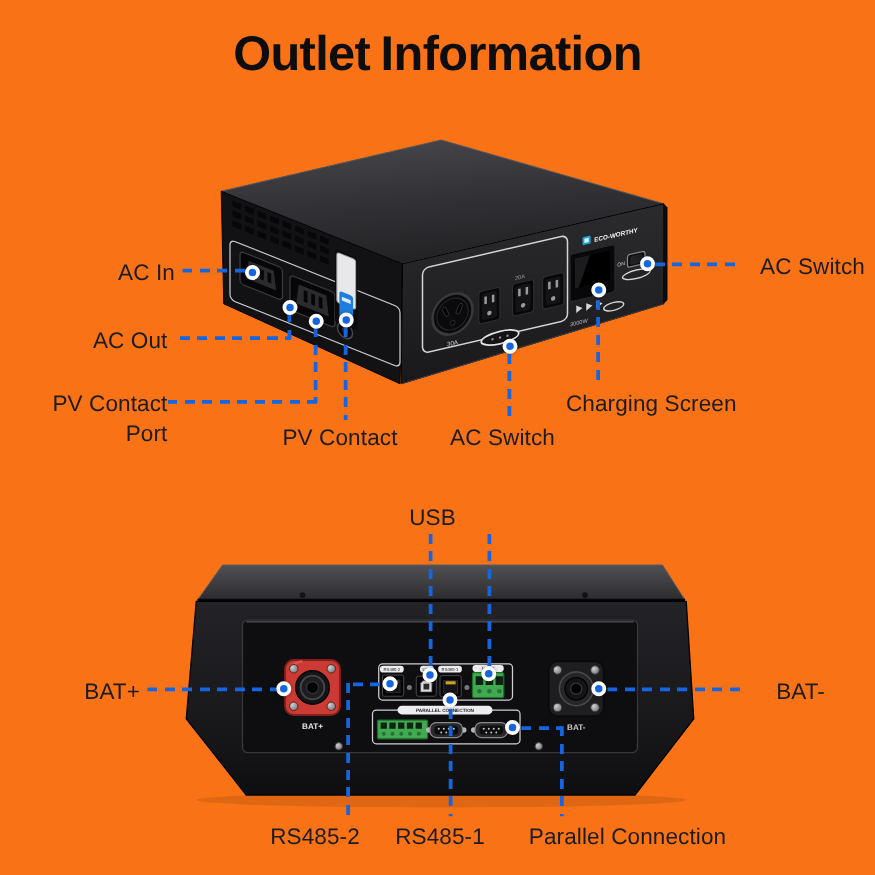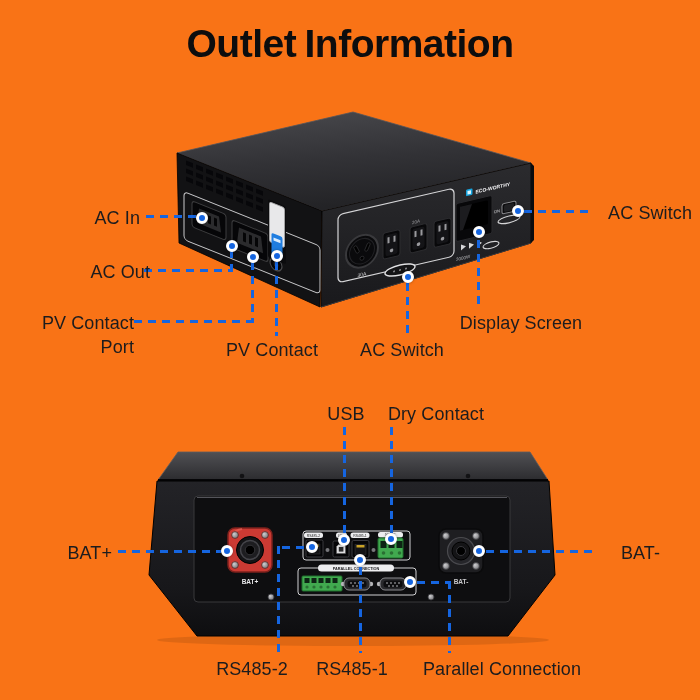--- a/index.html
+++ b/index.html
@@ -319,46 +319,45 @@
           <circle cx="255" cy="143" r="0.8" fill="#c9c9cc"></circle>
           <circle cx="259" cy="143" r="0.8" fill="#c9c9cc"></circle>
         <circle cx="249" cy="146" r="0.8" fill="#c9c9cc"></circle>
           <circle cx="253" cy="146" r="0.8" fill="#c9c9cc"></circle>
           <circle cx="257" cy="146" r="0.8" fill="#c9c9cc"></circle>
       </g>
     </g>
   </svg>
 
   <div class="lbl r" style="left:50px;top:206px;width:90px;">AC In</div>
-  <div class="lbl r" style="left:60px;top:260px;width:90px;">AC Out</div>
+  <div class="lbl r" style="left:44px;top:260px;width:90px;">AC Out</div>
   <div class="lbl l" style="left:16px;top:311px;width:118px;">PV Contact Port</div>
   <div class="lbl c" style="left:224px;top:338px;width:96px;">PV Contact</div>
   <div class="lbl c" style="left:352px;top:338px;width:100px;">AC Switch</div>
-  <div class="lbl c" style="left:450px;top:311px;width:142px;">Display Screen</div>
+  <div class="lbl c" style="left:450px;top:311px;width:142px;">Charging Screen</div>
   <div class="lbl l" style="left:592px;top:201px;width:100px;">AC Switch</div>
 
   <div class="hline" style="left:146px;top:215px;width:52px;"></div>
   <div class="dot" style="left:196px;top:212px;"></div>
   <div class="hline" style="left:144px;top:269px;width:89px;"></div>
   <div class="vline" style="left:230px;top:250px;height:21px;"></div>
   <div class="dot" style="left:226px;top:240px;"></div>
   <div class="hline" style="left:134px;top:320px;width:120px;"></div>
   <div class="vline" style="left:251px;top:262px;height:60px;"></div>
   <div class="dot" style="left:247px;top:251px;"></div>
   <div class="vline" style="left:275px;top:262px;height:74px;"></div>
   <div class="dot" style="left:271px;top:250px;"></div>
   <div class="vline" style="left:406px;top:283px;height:53px;"></div>
   <div class="dot" style="left:402px;top:271px;"></div>
   <div class="vline" style="left:477px;top:240px;height:68px;"></div>
   <div class="dot" style="left:473px;top:226px;"></div>
   <div class="hline" style="left:524px;top:210px;width:64px;"></div>
   <div class="dot" style="left:512px;top:205px;"></div>
 
   <div class="lbl c" style="left:318px;top:402px;width:56px;">USB</div>
-  <div class="lbl c" style="left:380px;top:402px;width:112px;">Dry Contact</div>
   <div class="lbl r" style="left:48px;top:541px;width:64px;">BAT+</div>
   <div class="lbl l" style="left:596px;top:541px;width:64px;">BAT-</div>
   <div class="lbl c" style="left:203px;top:657px;width:98px;">RS485-2</div>
   <div class="lbl c" style="left:303px;top:657px;width:98px;">RS485-1</div>
   <div class="lbl c" style="left:412px;top:657px;width:180px;">Parallel Connection</div>
 
   <div class="vline" style="left:343px;top:427px;height:107px;"></div>
   <div class="dot" style="left:338px;top:534px;"></div>
   <div class="vline" style="left:390px;top:427px;height:106px;"></div>
   <div class="dot" style="left:385px;top:533px;"></div>

